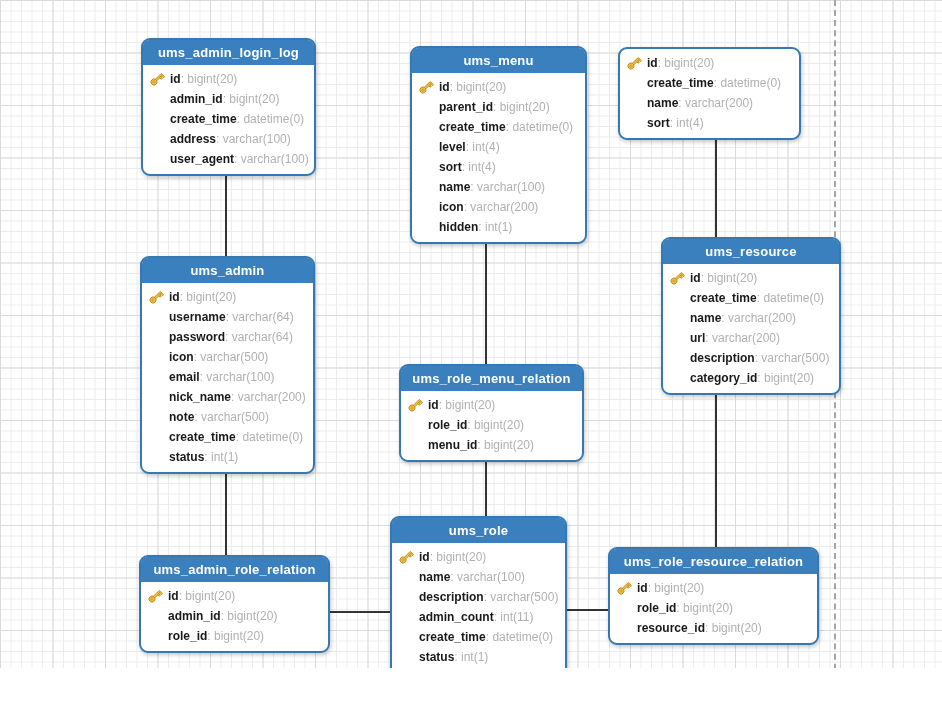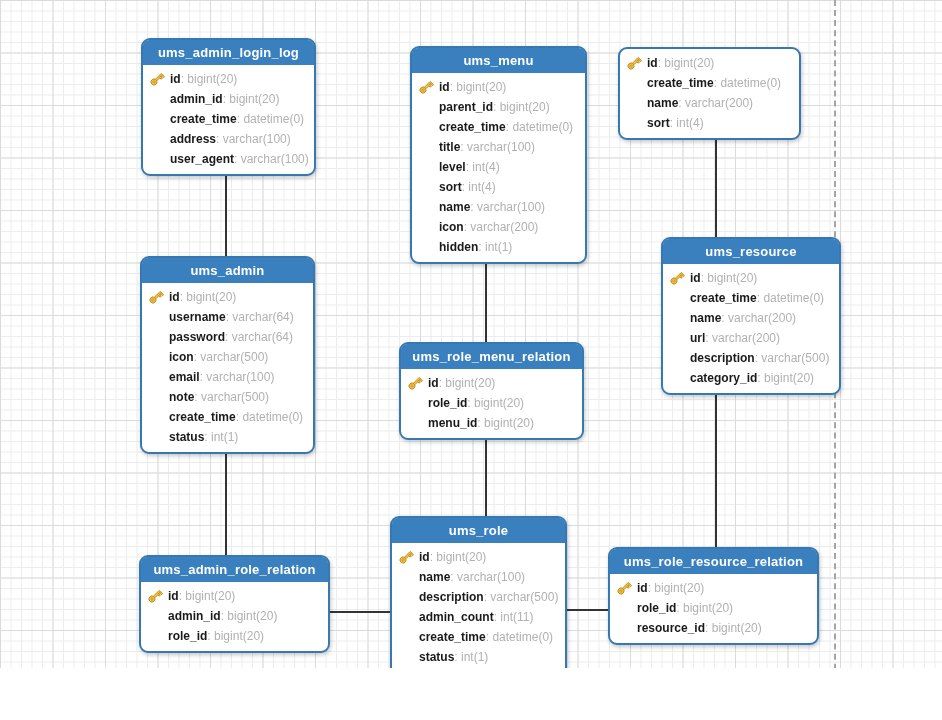--- a/index.html
+++ b/index.html
@@ -51,21 +51,21 @@
   .tbody{padding:4px 6px 5px 27px;}
   .row{position:relative;height:20px;line-height:20px;font-size:12px;white-space:nowrap;}
   .fname{color:var(--fname);font-weight:bold;}
   .ftype{color:var(--ftype);}
   .key{position:absolute;left:-21px;top:2px;width:16px;height:16px;}
   .t1{left:141px;top:38px;width:171px}
   .t2{left:410px;top:46px;width:173px}
   .t3{left:618px;top:47px;width:179px}
   .t4{left:140px;top:256px;width:171px}
   .t5{left:661px;top:237px;width:176px}
-  .t6{left:399px;top:342px;width:181px}
+  .t6{left:399px;top:364px;width:181px}
   .t7{left:390px;top:516px;width:173px}
   .t8{left:139px;top:555px;width:187px}
   .t9{left:608px;top:547px;width:207px}
 </style>
 </head>
 <body>
 
 <div class="canvas">
 
   <div class="page-break"></div>
@@ -105,21 +105,20 @@
             <g transform="rotate(-45 9 9)" stroke="#C08A1E" stroke-width="1" fill="#F6C33F">
               <rect x="6.5" y="7.9" width="10.5" height="2.4" rx="1"></rect>
               <rect x="12.2" y="10" width="1.7" height="2.6"></rect>
               <rect x="15.1" y="10" width="1.7" height="3.2"></rect>
               <circle cx="4.2" cy="9" r="3.4"></circle>
               <circle cx="4.2" cy="9" r="1.2" fill="#FDF3D1"></circle>
             </g>
           </svg><span class="fname">id</span><span class="ftype">: bigint(20)</span></div>
         <div class="row"><span class="fname">parent_id</span><span class="ftype">: bigint(20)</span></div>
         <div class="row"><span class="fname">create_time</span><span class="ftype">: datetime(0)</span></div>
-        <div class="row"><span class="fname">title</span><span class="ftype">: varchar(100)</span></div>
         <div class="row"><span class="fname">level</span><span class="ftype">: int(4)</span></div>
         <div class="row"><span class="fname">sort</span><span class="ftype">: int(4)</span></div>
         <div class="row"><span class="fname">name</span><span class="ftype">: varchar(100)</span></div>
         <div class="row"><span class="fname">icon</span><span class="ftype">: varchar(200)</span></div>
         <div class="row"><span class="fname">hidden</span><span class="ftype">: int(1)</span></div>
       </div>
   </div>
 
   <div class="table t3">
     <div class="tbody">
@@ -147,20 +146,21 @@
               <rect x="12.2" y="10" width="1.7" height="2.6"></rect>
               <rect x="15.1" y="10" width="1.7" height="3.2"></rect>
               <circle cx="4.2" cy="9" r="3.4"></circle>
               <circle cx="4.2" cy="9" r="1.2" fill="#FDF3D1"></circle>
             </g>
           </svg><span class="fname">id</span><span class="ftype">: bigint(20)</span></div>
         <div class="row"><span class="fname">username</span><span class="ftype">: varchar(64)</span></div>
         <div class="row"><span class="fname">password</span><span class="ftype">: varchar(64)</span></div>
         <div class="row"><span class="fname">icon</span><span class="ftype">: varchar(500)</span></div>
         <div class="row"><span class="fname">email</span><span class="ftype">: varchar(100)</span></div>
+        <div class="row"><span class="fname">nick_name</span><span class="ftype">: varchar(200)</span></div>
         <div class="row"><span class="fname">note</span><span class="ftype">: varchar(500)</span></div>
         <div class="row"><span class="fname">create_time</span><span class="ftype">: datetime(0)</span></div>
         <div class="row"><span class="fname">status</span><span class="ftype">: int(1)</span></div>
       </div>
   </div>
 
   <div class="table t5">
     <div class="thead">ums_resource</div>
     <div class="tbody">
         <div class="row"><svg viewBox="0 0 18 18" class="key">

